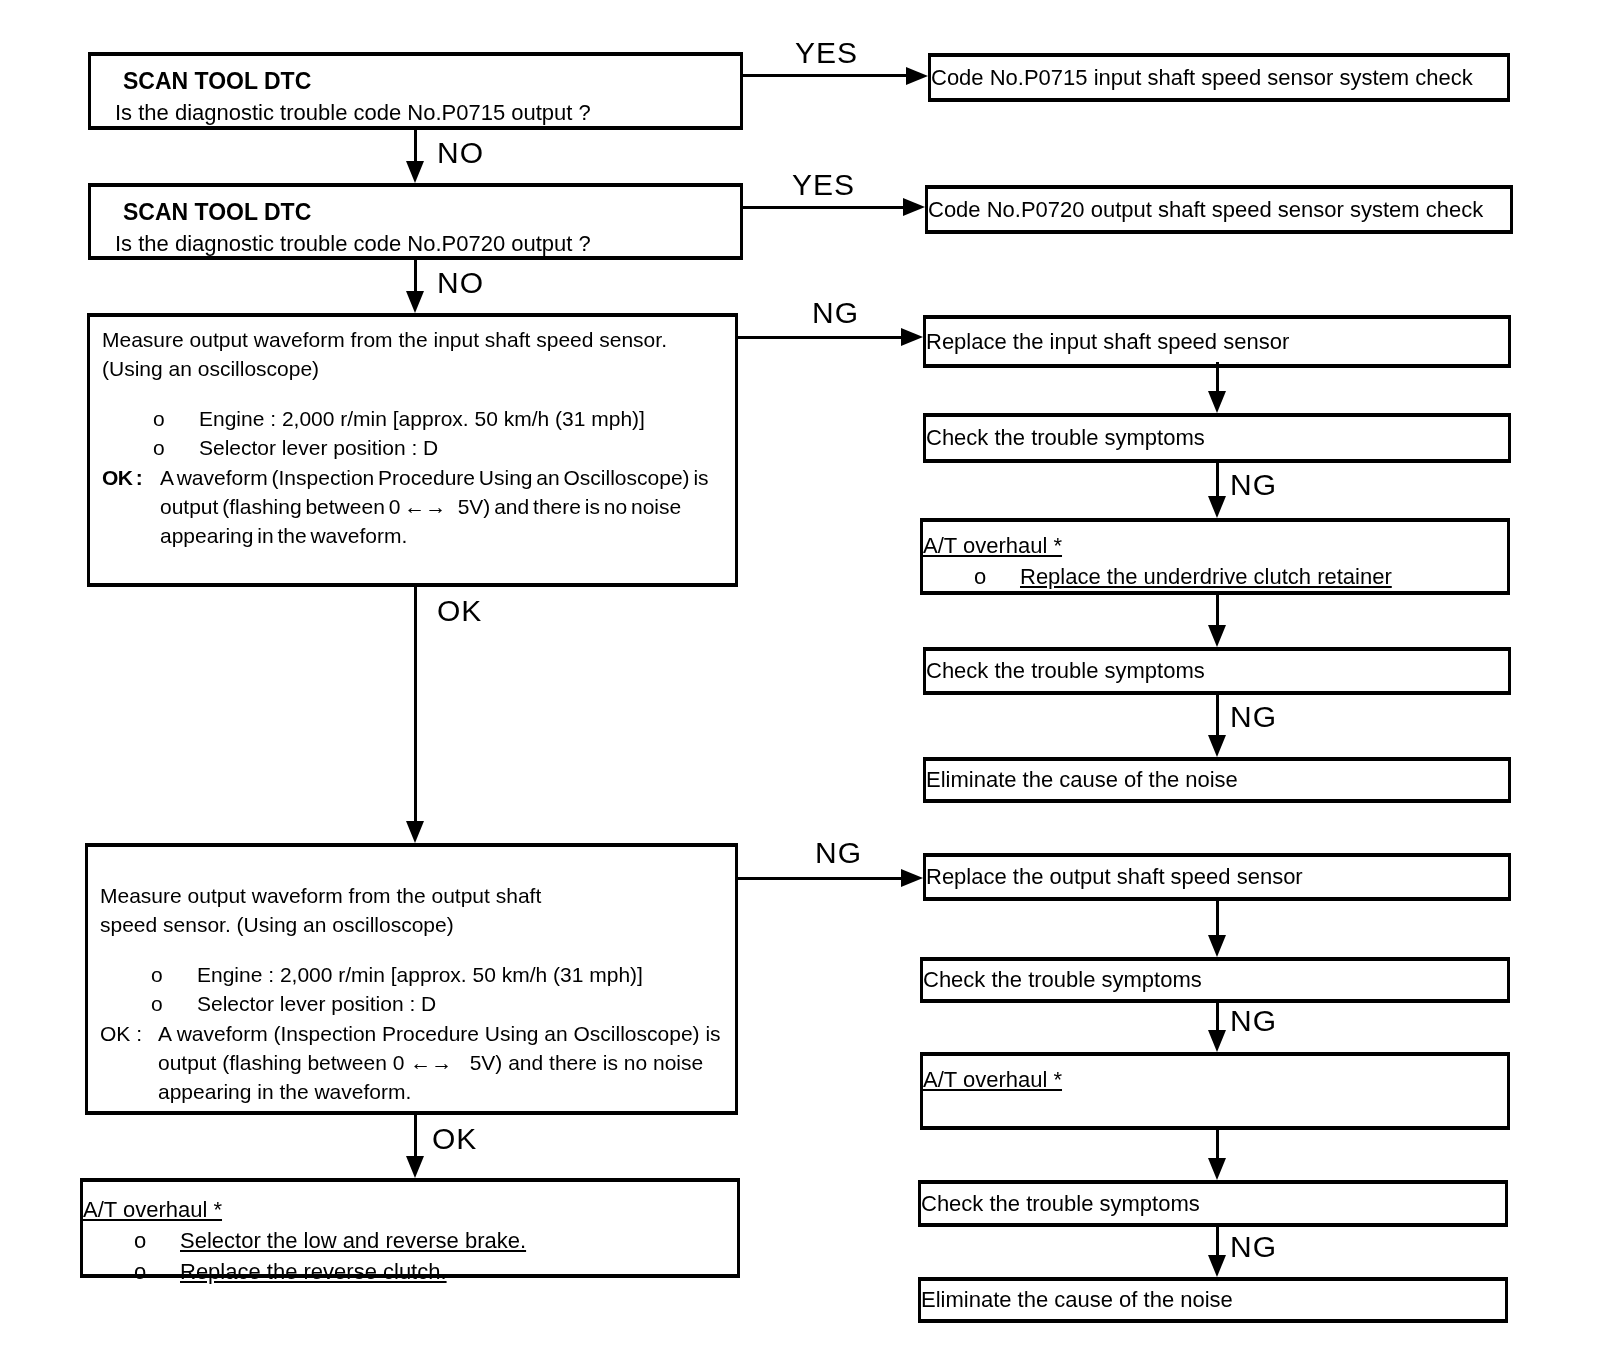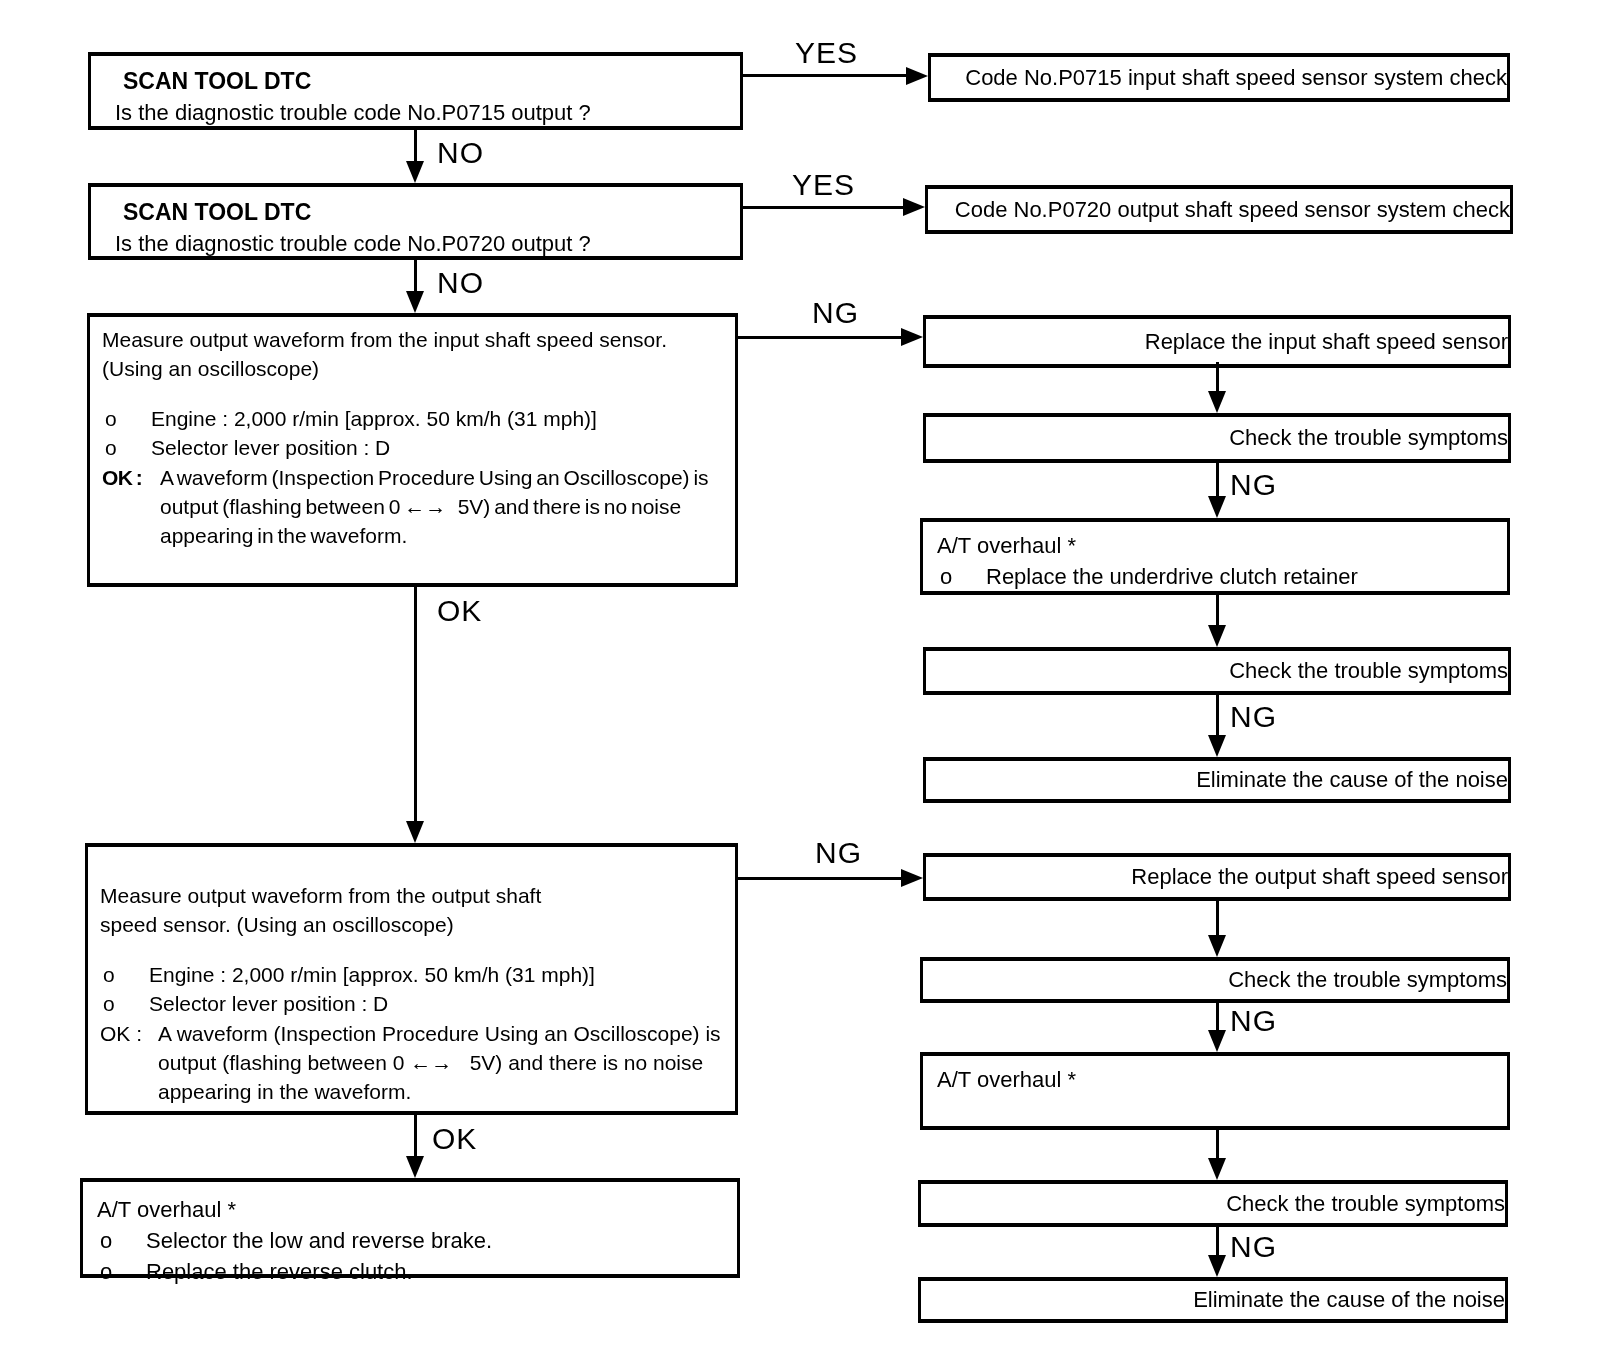--- a/index.html
+++ b/index.html
@@ -12,36 +12,36 @@
     overflow:hidden;
   }
   .box{
     position:absolute;
     border:3px solid #000;
     background:#fff;
     box-sizing:border-box;
   }
   .heavy{border-width:4px 3px;}
   .center-box{
-    display:flex;align-items:center;justify-content:flex-end;
+    display:flex;align-items:center;justify-content:flex-start;
     text-align:center;font-size:22px;white-space:nowrap;
   }
   .text-box{padding:8px 14px 0 12px;font-size:21px;line-height:29px;}
   .line{white-space:nowrap;}
   .title-line{font-weight:bold;font-size:22px;}
   .scan-box{padding:10px 10px 11px 24px;font-size:22px;line-height:31px;}
   .scan-box .title-line{padding-left:8px;font-size:23px;}
   .spacer{height:21px;}
-  .bullet-row{white-space:nowrap;}
+  .bullet-row{white-space:nowrap;margin-left:48px;}
   .bullet{display:inline-block;width:46px;padding-left:3px;}
   .ok-row{position:relative;padding-left:58px;margin-top:1px;}
   .ok-label{position:absolute;left:0;top:0;}
   .ok-bold{font-weight:bold;letter-spacing:-0.5px;}
   .tight{word-spacing:-2px;}
-  .list-box{padding:12px 10px 0 14px;font-size:22px;line-height:31px;}
+  .list-box{padding:12px 10px 0 0;font-size:22px;line-height:31px;text-decoration:underline;}
   .vline{position:absolute;width:3px;background:#000;}
   .hline{position:absolute;height:3px;background:#000;}
   .arrow-down{
     position:absolute;width:0;height:0;
     border-left:9px solid transparent;border-right:9px solid transparent;
     border-top:22px solid #000;
   }
   .arrow-right{
     position:absolute;width:0;height:0;
     border-top:9px solid transparent;border-bottom:9px solid transparent;

